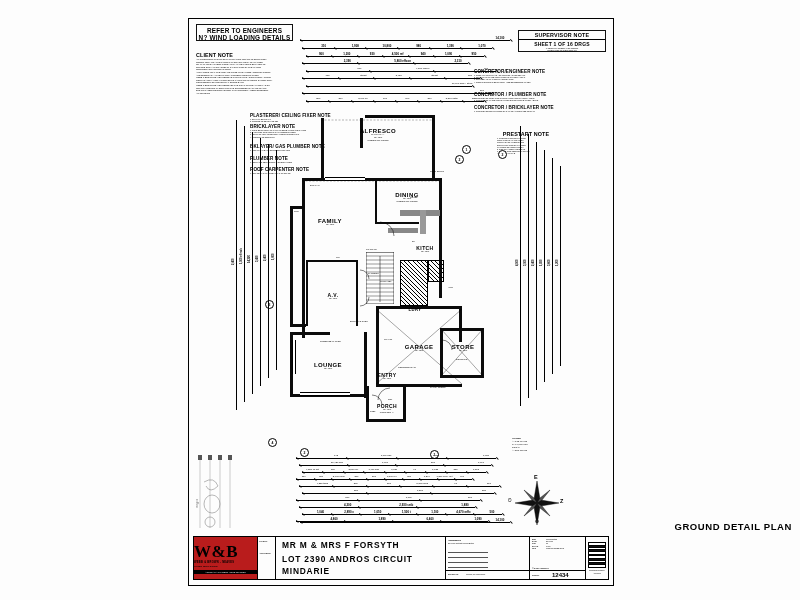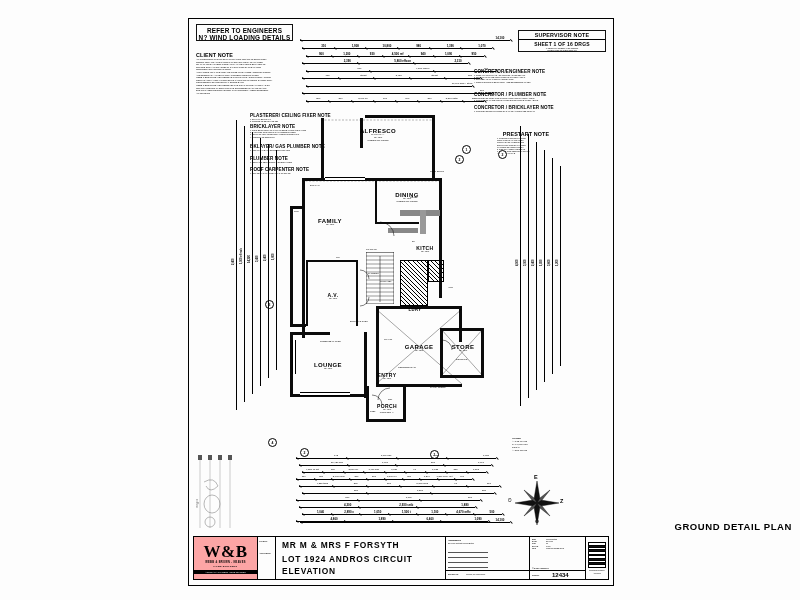--- a/index.html
+++ b/index.html
@@ -30,21 +30,21 @@
   .noteHeadS{font-weight:bold;font-size:4.6px;letter-spacing:.1px;}
   .dimline{position:absolute;background:#000;height:0.5px;}
   .dimV{position:absolute;background:#000;width:0.5px;}
   .dimtxt{position:absolute;font-size:2.6px;font-weight:bold;white-space:nowrap;}
   .tick{position:absolute;width:3px;height:0.5px;background:#000;transform:rotate(45deg);}
   .circ{position:absolute;border:0.7px solid #000;border-radius:50%;display:flex;align-items:center;justify-content:center;font-size:3.4px;font-weight:bold;background:#fff;}
   .lbl{position:absolute;font-size:2.1px;line-height:2.5px;white-space:pre-line;}
   
   #titleblock{position:absolute;left:193px;top:536px;width:414px;height:42px;border:1px solid #000;display:flex;}
   .tbcell{box-sizing:border-box;border-right:1px solid #000;height:100%;position:relative;}
-  .logoBox{width:64px;background:#fca5a5;display:flex;flex-direction:column;align-items:center;justify-content:center;}
+  .logoBox{width:64px;background:#b91c1c;display:flex;flex-direction:column;align-items:flex-start;justify-content:center;}
   .logoMain{font-family:"Liberation Serif",serif;font-weight:bold;font-size:17px;letter-spacing:0.5px;line-height:17px;}
   .logoSub{font-size:2.6px;font-weight:bold;letter-spacing:.3px;margin-top:1px;}
   .logoSub2{font-size:1.9px;letter-spacing:.2px;margin-top:2px;color:#fff;background:#000;width:100%;text-align:center;padding:1px 0;}
   .kv{font-size:2.4px;}
   .clientVal{font-size:8.4px;font-weight:bold;letter-spacing:.8px;}
   .gsp{position:absolute;right:8px;top:521px;font-size:9.5px;font-weight:bold;letter-spacing:.6px;}
   .stampCol{width:22px;display:flex;flex-direction:column;align-items:center;justify-content:center;}
   .checkRow{width:16px;height:2.6px;background:#fff;border:0.4px solid #000;margin-bottom:0.6px;position:relative;}
   .amdLine{border-bottom:0.5px solid #555;height:4px;}
 </style>
@@ -634,22 +634,22 @@
       <div class="logoSub2">AUSTRALIA'S FINEST HOME BUILDER</div>
     </div>
 
     <div class="tbcell" style="width:18px;">
       <div class="kv" style="position:absolute;left:1px;top:3px;">CLIENT</div>
       <div class="kv" style="position:absolute;left:1px;top:15px;">ADDRESS</div>
     </div>
 
     <div class="tbcell" style="width:170px;padding-left:6px;">
       <div class="clientVal" style="margin-top:3px;">MR M  &amp;  MRS F  FORSYTH</div>
-      <div class="clientVal" style="margin-top:4px;">LOT 1924 ANDROS CIRCUIT</div>
-      <div class="clientVal" style="margin-top:2px;">ELEVATION</div>
+      <div class="clientVal" style="margin-top:4px;">LOT 2390 ANDROS CIRCUIT</div>
+      <div class="clientVal" style="margin-top:2px;">MINDARIE</div>
     </div>
 
     <div class="tbcell" style="width:84px;">
       <div class="micro" style="position:absolute;left:2px;top:2px;font-weight:bold;">AMENDMENTS</div>
       <div class="micro" style="position:absolute;left:2px;top:5px;">29.03.07 Contract  Monica Botsa</div>
       <div class="abs" style="left:2px;top:11px;width:40px;">
         <div class="amdLine"></div>
           <div class="amdLine"></div>
           <div class="amdLine"></div>
           <div class="amdLine"></div>

